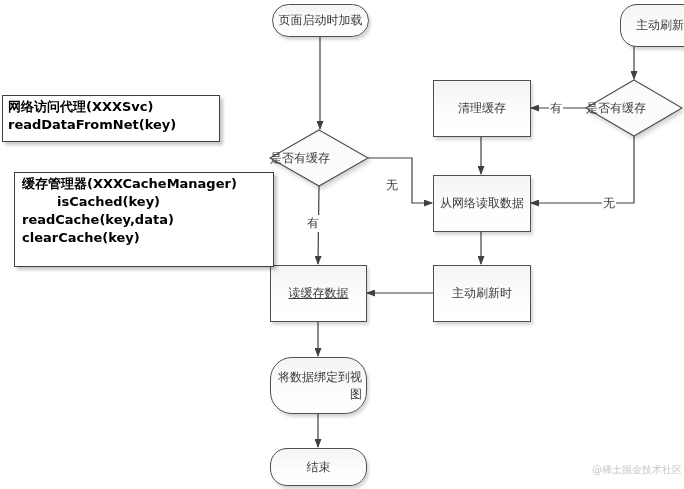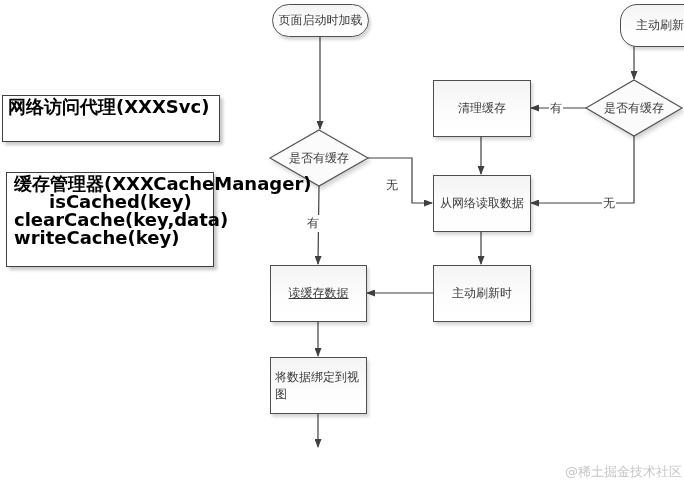--- a/index.html
+++ b/index.html
@@ -25,42 +25,41 @@
     stroke: #4f4f4f;
     stroke-width: 1.1;
     filter: drop-shadow(2px 3px 2px rgba(0,0,0,0.18));
   }
   .node {
     position: absolute;
     z-index: 2;
     display: flex;
     align-items: center;
     justify-content: center;
-    text-align: left;
+    text-align: right;
     font-size: 12px;
     color: #3a3a3a;
     box-sizing: border-box;
     line-height: 1.4;
   }
   .proc {
     border: 1px solid #4f4f4f;
     background: linear-gradient(180deg, #f4f4f4 0%, #fdfdfd 60%, #ffffff 100%);
     box-shadow: 2px 3px 3px rgba(0,0,0,0.16);
     padding: 10px 4px;
   }
   .term {
     border: 1px solid #4f4f4f;
     background: linear-gradient(180deg, #f4f4f4 0%, #fdfdfd 60%, #ffffff 100%);
     box-shadow: 2px 3px 3px rgba(0,0,0,0.16);
     border-radius: 17px;
   }
   .diamond-label {
     position: absolute;
     z-index: 2;
-    text-align: center;
     font-size: 12px;
     color: #3a3a3a;
   }
   .edge-label {
     position: absolute;
     z-index: 3;
     font-size: 12px;
     color: #3a3a3a;
     background: #ffffff;
     padding: 0 1px;
@@ -68,30 +67,30 @@
   .ann {
     position: absolute;
     z-index: 2;
     border: 1px solid #3f3f3f;
     background: #ffffff;
     box-shadow: 3px 3px 3px rgba(0,0,0,0.22);
     box-sizing: border-box;
     padding: 2px 5px;
     font-weight: bold;
     color: #000000;
-    font-size: 18px;
+    font-size: 13px;
     line-height: 18px;
     white-space: nowrap;
   }
   .ann .indent { padding-left: 3px; margin-left: 32px; }
   #watermark {
     position: absolute;
     z-index: 2;
     right: 2px; top: 463px;
-    font-size: 13px;
+    font-size: 10px;
     color: #c6c6c6;
   }
 </style>
 </head>
 <body>
 
 <div id="canvas">
 
   <svg id="connectors" viewBox="0 0 684 489" xmlns="http://www.w3.org/2000/svg">
     <defs>
@@ -113,49 +112,51 @@
     <polyline points="481,232 481,264" marker-end="url(#arrow)"></polyline>
     <polyline points="433,293 367,293" marker-end="url(#arrow)"></polyline>
     <polyline points="318,322 318,356" marker-end="url(#arrow)"></polyline>
     <polyline points="318,414 318,447" marker-end="url(#arrow)"></polyline>
   </svg>
 
   <div class="node term" style="left:272px; top:4px; width:97px; height:33px;">页面启动时加载</div>
 
   <div class="node term" style="left:620px; top:4px; width:92px; height:43px;">主动刷新时</div>
 
+  <div class="node term" style="left:270px; top:448px; width:97px; height:38px;">结束</div>
 
   <div class="diamond-label" style="left:270px; top:150px; width:98px;">是否有缓存</div>
 
   <div class="diamond-label" style="left:586px; top:100px; width:96px;">是否有缓存</div>
 
   <div class="node proc" style="left:433px; top:80px; width:98px; height:57px;">清理缓存</div>
 
   <div class="node proc" style="left:433px; top:175px; width:98px; height:57px;">从网络读取数据</div>
 
   <div class="node proc" style="left:270px; top:265px; width:97px; height:57px;text-decoration:underline;">读缓存数据</div>
 
   <div class="node proc" style="left:433px; top:265px; width:98px; height:57px;">主动刷新时</div>
 
-  <div class="node proc" style="left:270px; top:357px; width:97px; height:57px;">将数据绑定到视图</div>
+  <div class="node proc" style="left:270px; top:357px; width:97px; height:57px;border-radius:22px;">将数据绑定到视图</div>
 
   <div class="edge-label" style="left:385px; top:177px;">无</div>
 
   <div class="edge-label" style="left:306px; top:215px;">有</div>
 
   <div class="edge-label" style="left:549px; top:100px;">有</div>
 
   <div class="edge-label" style="left:602px; top:195px;">无</div>
 
   <div class="ann" style="left:2px; top:95px; width:218px; height:47px;">
     <div>网络访问代理(XXXSvc)</div>
+    <div>readDataFromNet(key)</div>
   </div>
 
-  <div class="ann" style="left:6px; top:172px; width:208px; height:95px;padding-left:7px;">
+  <div class="ann" style="left:14px; top:172px; width:260px; height:95px;padding-left:7px;">
     <div>缓存管理器(XXXCacheManager)</div>
     <div class="indent">isCached(key)</div>
-    <div>clearCache(key,data)</div>
-    <div>writeCache(key)</div>
+    <div>readCache(key,data)</div>
+    <div>clearCache(key)</div>
   </div>
 
   <div id="watermark">@稀土掘金技术社区</div>
 
 </div>
 
 </body></html>

